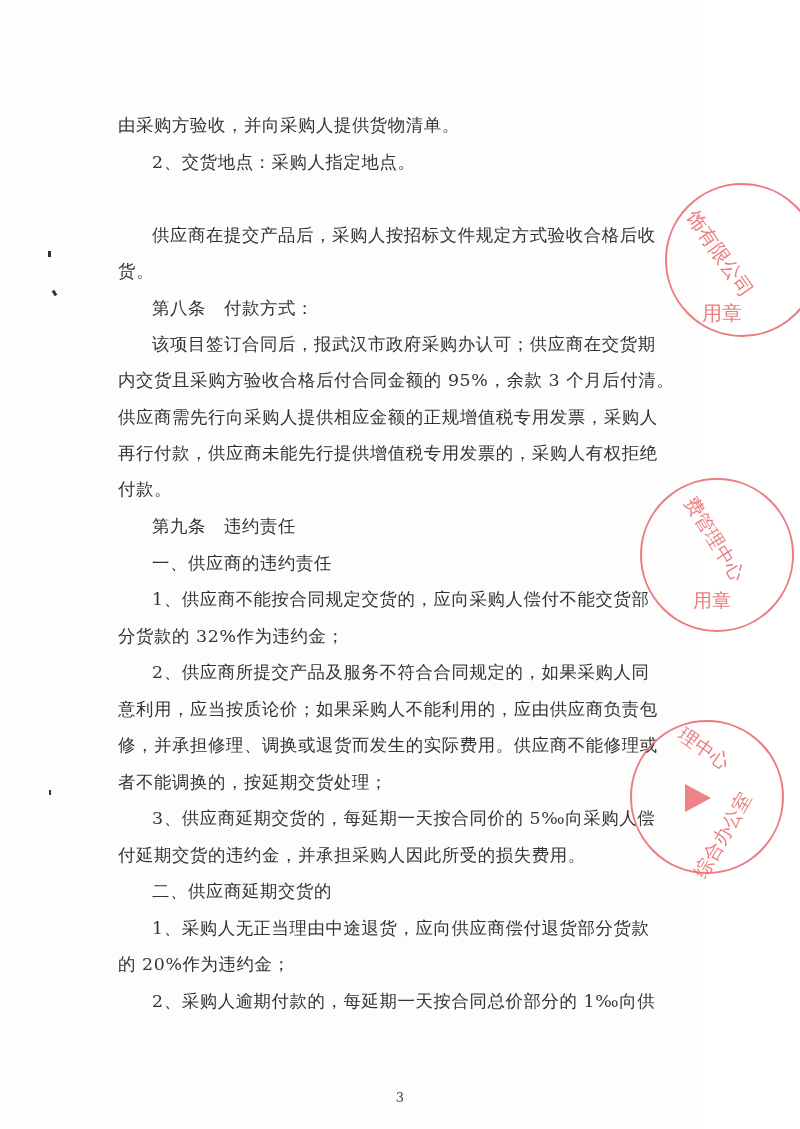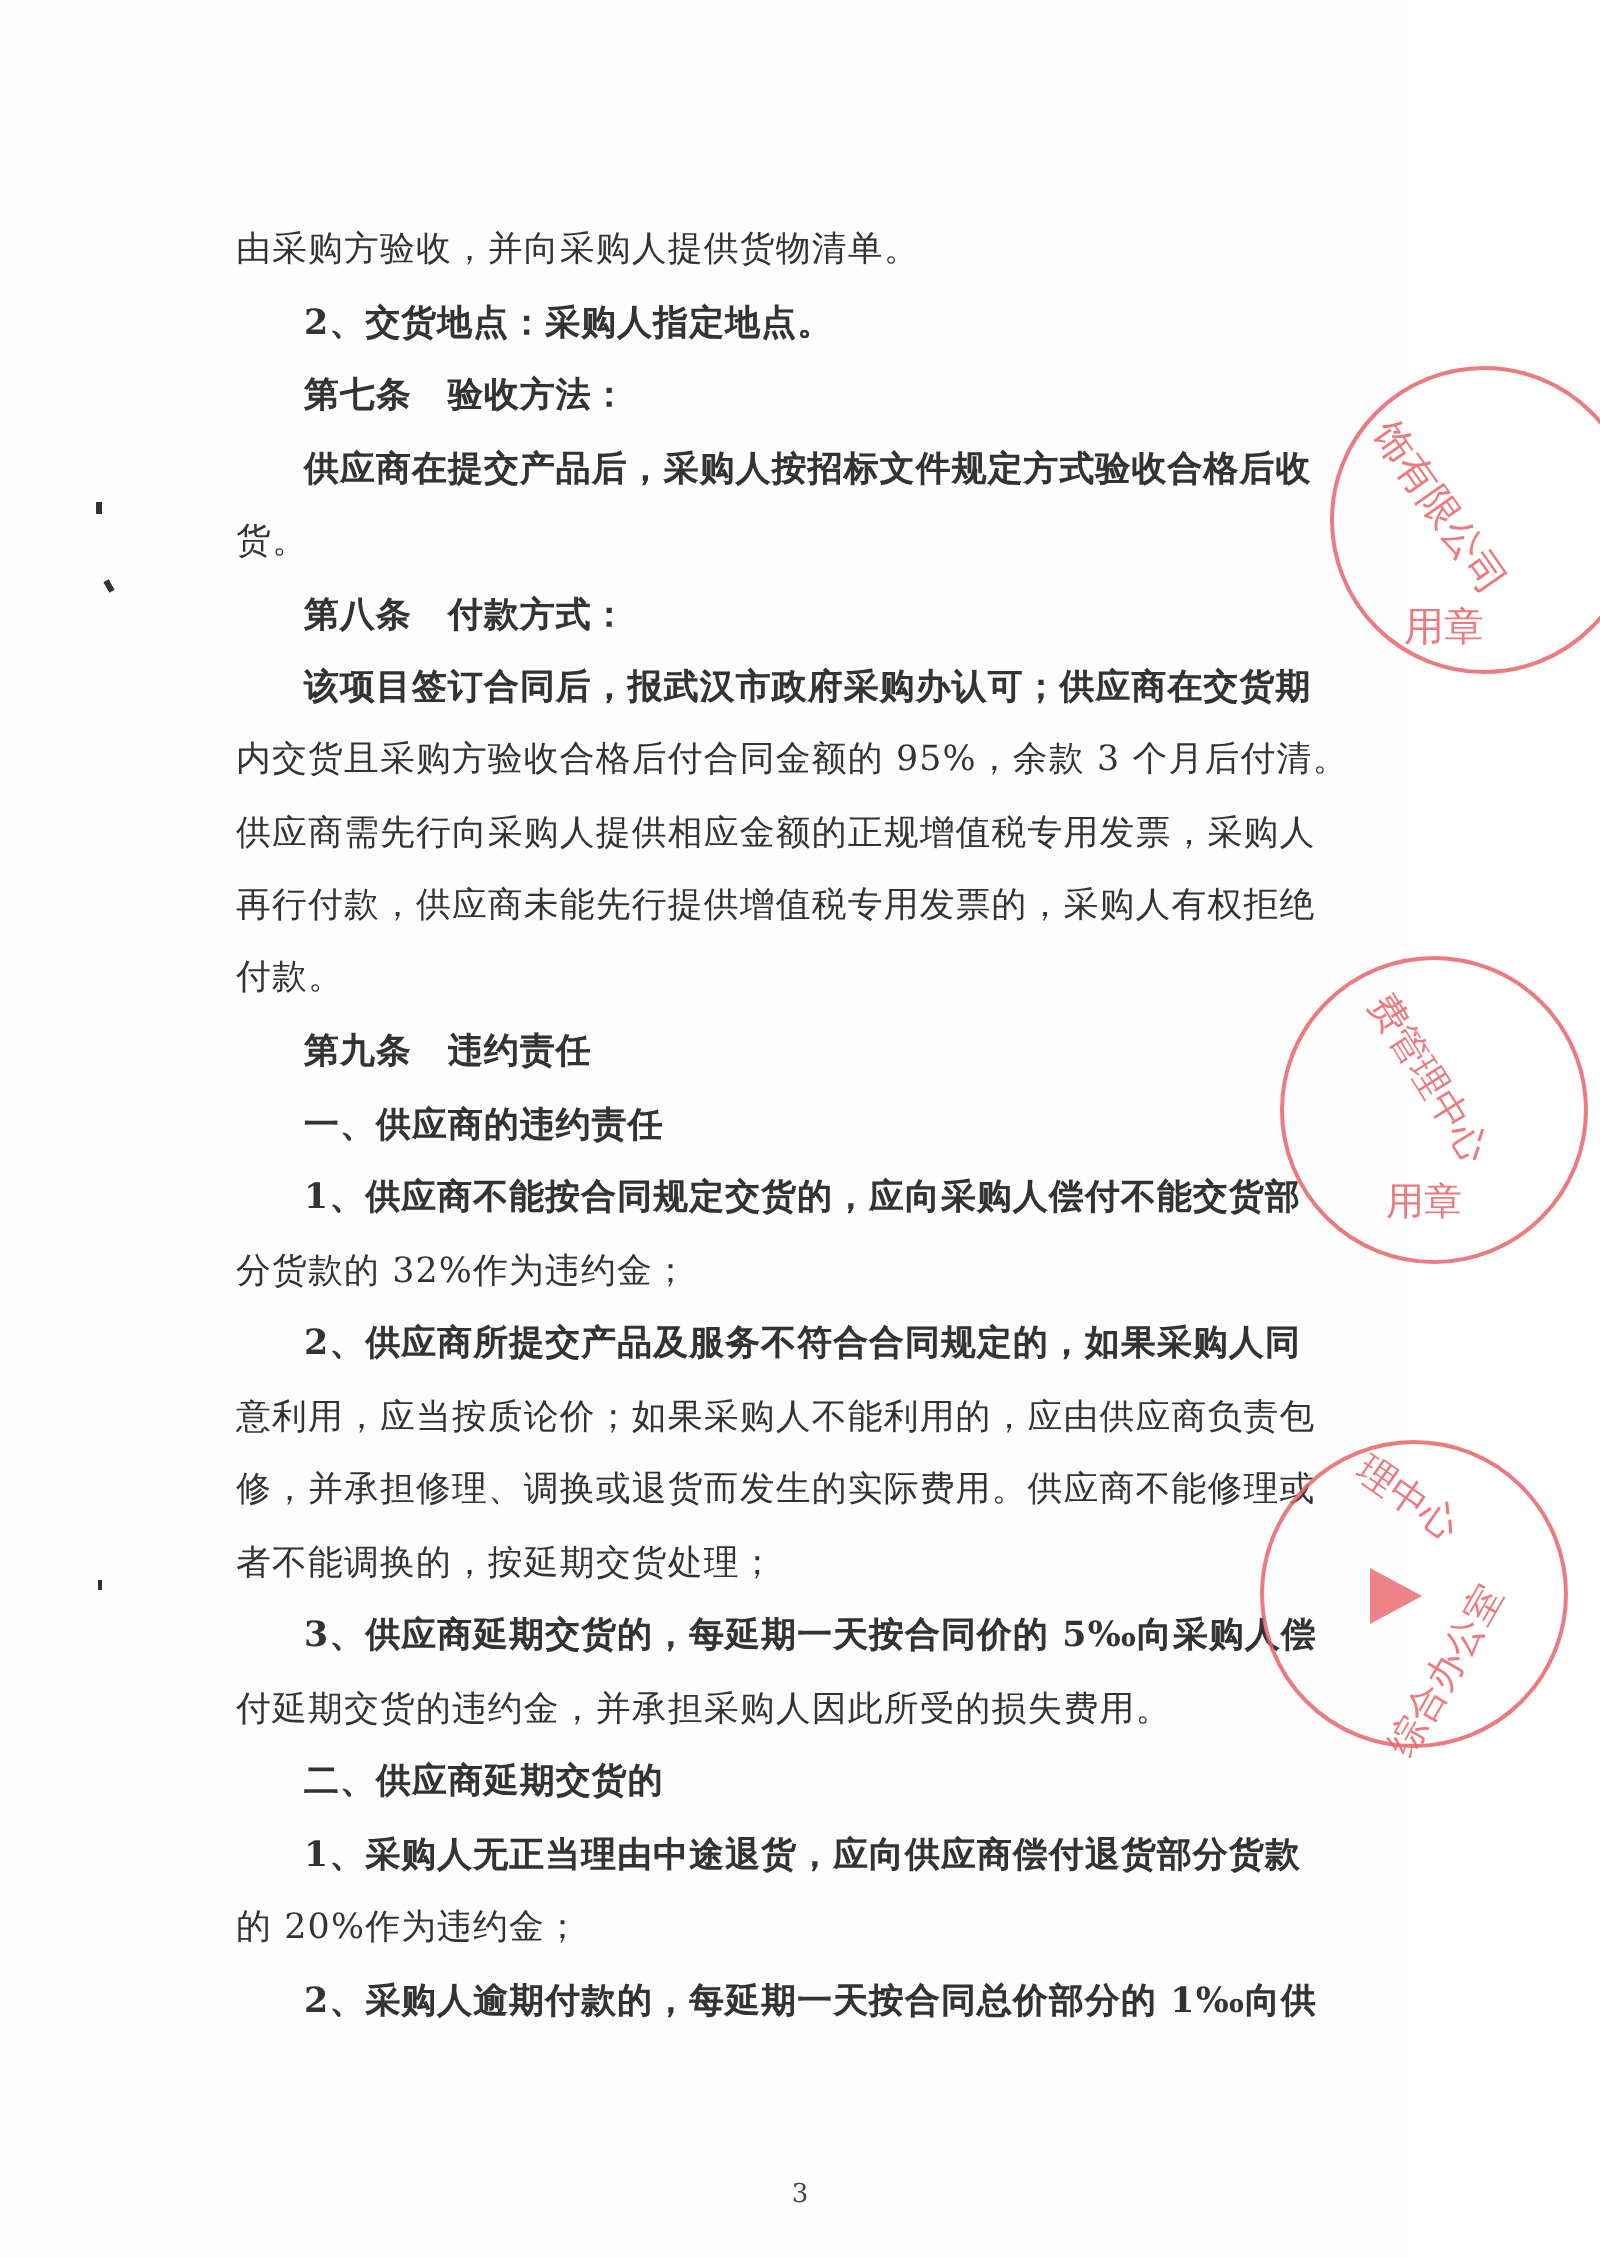--- a/index.html
+++ b/index.html
@@ -23,21 +23,21 @@
     }
     .line {
       position: absolute;
       left: 118px;
       font-size: 17.4px;
       line-height: 24px;
       white-space: nowrap;
       letter-spacing: 0.6px;
       color: #333333;
     }
-    .indent { left: 152px; font-weight: bold; }
+    .indent { left: 152px; }
     .page-number {
       position: absolute;
       left: 0; width: 800px;
       top: 1090px;
       text-align: center;
       font-size: 13px;
       color: #444;
     }
     .mark {
       position: absolute;
@@ -63,21 +63,20 @@
 <body>
 
 <div class="page">
 
   <div class="mark" style="left:48px; top:251px;"></div>
   <div class="mark" style="left:53px; top:290px; transform:rotate(-30deg);"></div>
   <div class="mark" style="left:49px; top:790px; width:2px; height:5px;"></div>
 
   <div class="line" style="top:113px;">由采购方验收，并向采购人提供货物清单。</div>
   <div class="line indent" style="top:150px;">2、交货地点：采购人指定地点。</div>
-  <div class="line indent" style="top:186px;">第七条　验收方法：</div>
   <div class="line indent" style="top:223px;">供应商在提交产品后，采购人按招标文件规定方式验收合格后收</div>
   <div class="line" style="top:259px;">货。</div>
   <div class="line indent" style="top:332px;">该项目签订合同后，报武汉市政府采购办认可；供应商在交货期</div>
   <div class="line indent" style="top:296px;">第八条　付款方式：</div>
   <div class="line" style="top:368px;">内交货且采购方验收合格后付合同金额的 95%，余款 3 个月后付清。</div>
   <div class="line" style="top:405px;">供应商需先行向采购人提供相应金额的正规增值税专用发票，采购人</div>
   <div class="line" style="top:441px;">再行付款，供应商未能先行提供增值税专用发票的，采购人有权拒绝</div>
   <div class="line" style="top:477px;">付款。</div>
   <div class="line indent" style="top:514px;">第九条　违约责任</div>
   <div class="line indent" style="top:551px;">一、供应商的违约责任</div>

